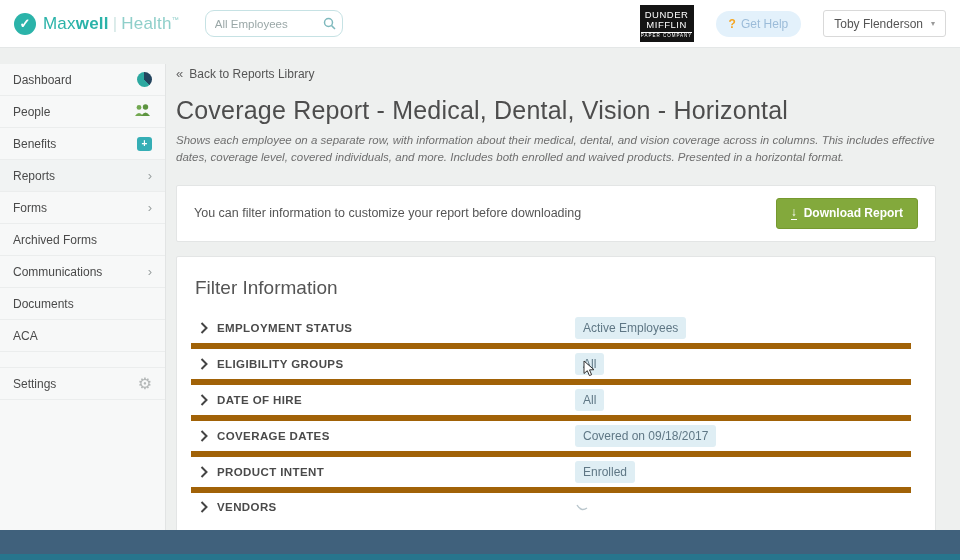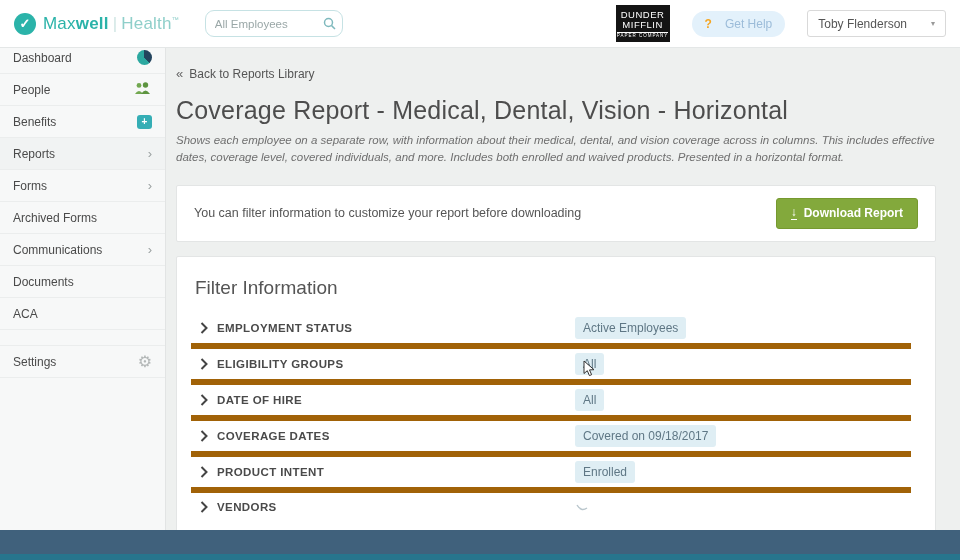--- a/index.html
+++ b/index.html
@@ -44,31 +44,31 @@
     line-height:1.05; padding-top:2px;
   }
   .dunder-l1, .dunder-l2 { font-size:9.5px; font-weight:normal; letter-spacing:.5px; }
   .dunder-l3 { font-size:4.5px; letter-spacing:1px; margin-top:2px; border-top:1px solid #fff; padding-top:1px; }
   .gethelp {
     background:#e3f1fb; border:none; border-radius:14px; height:26px;
     padding:0 13px; display:flex; align-items:center; gap:5px; cursor:pointer;
     font-family:"Liberation Sans",sans-serif;
   }
   .gethelp-q { color:#f5a623; font-weight:bold; font-size:12px; }
-  .gethelp-label { color:#9cbcd9; font-size:12px;margin-left:8px; }
+  .gethelp-label { color:#9cbcd9; font-size:12px; }
   .usermenu {
     background:#fff; border:1px solid #d9d9d9; border-radius:3px; height:27px;
-    padding:0 10px; display:flex; align-items:center; gap:24px; cursor:pointer;
+    padding:0 10px; display:flex; align-items:center; gap:8px; cursor:pointer;
     font-family:"Liberation Sans",sans-serif;
   }
   .usermenu-name { font-size:12px; color:#555; }
   .usermenu-caret { font-size:8px; color:#999; }
   
   .sidebar {
-    position:absolute; top:42px; left:0; width:166px; bottom:30px;
+    position:absolute; top:64px; left:0; width:166px; bottom:30px;
     background:#f7f8f8; border-right:1px solid #e2e4e4;
   }
   .side-item {
     height:32px; display:flex; align-items:center; padding:0 13px;
     border-bottom:1px solid #ebeded; font-size:12px; color:#4a4a4a; cursor:pointer;
   }
   .side-item.active { background:#f1f3f3; }
   .side-label { flex:1; }
   .side-chevron { color:#9aa0a0; font-size:13px; }
   .side-gap { height:16px; border-bottom:1px solid #ebeded; background:#f7f8f8; }

